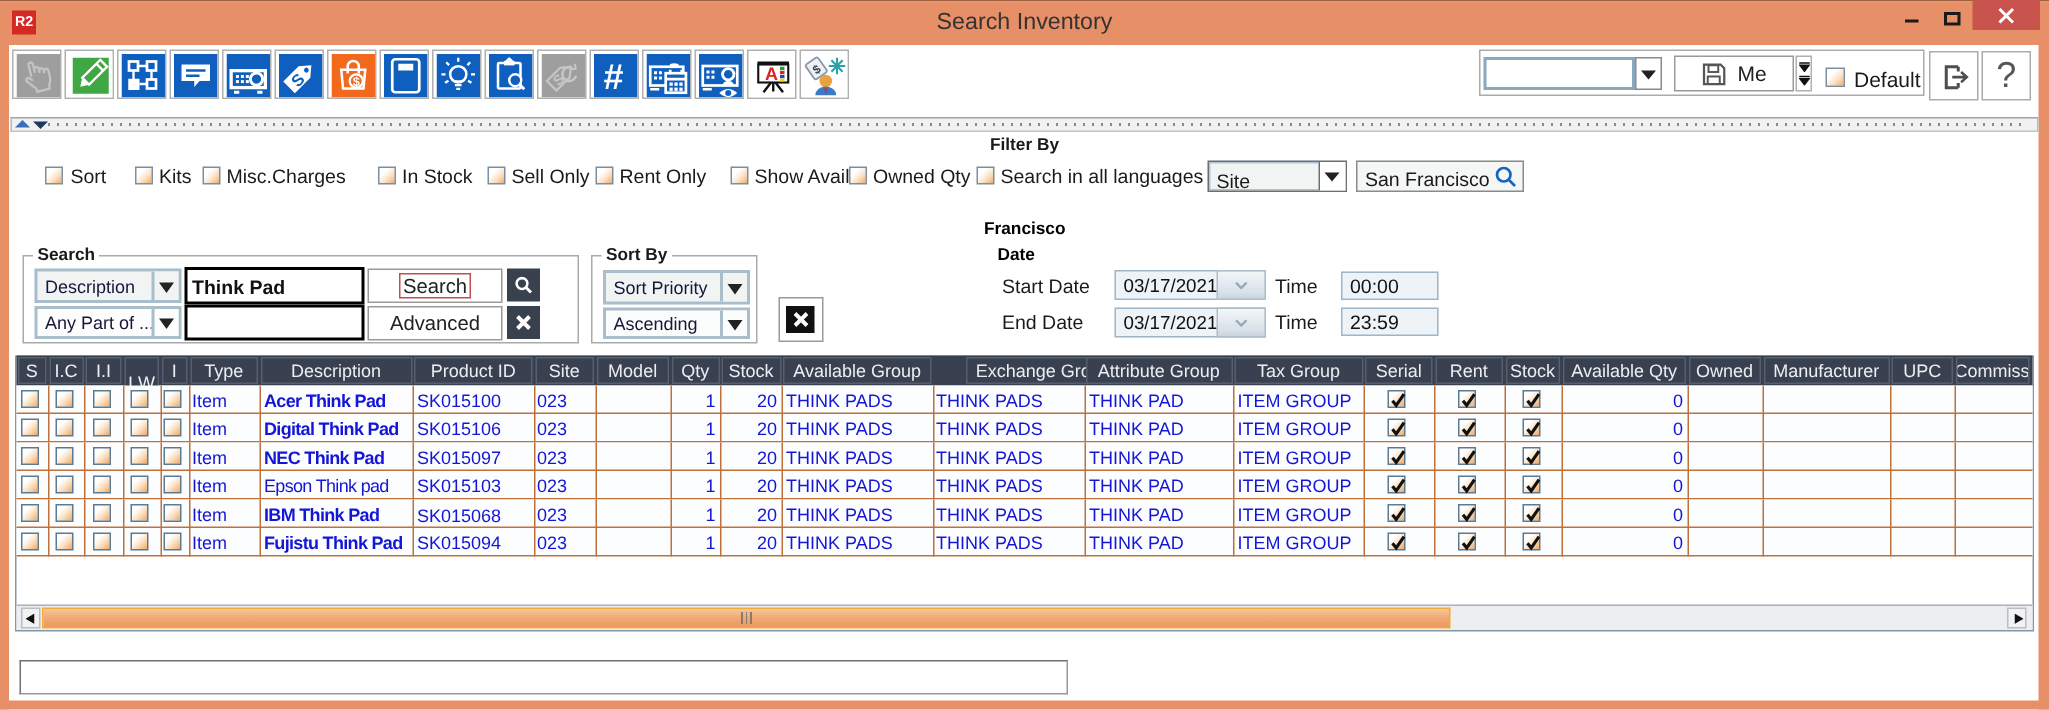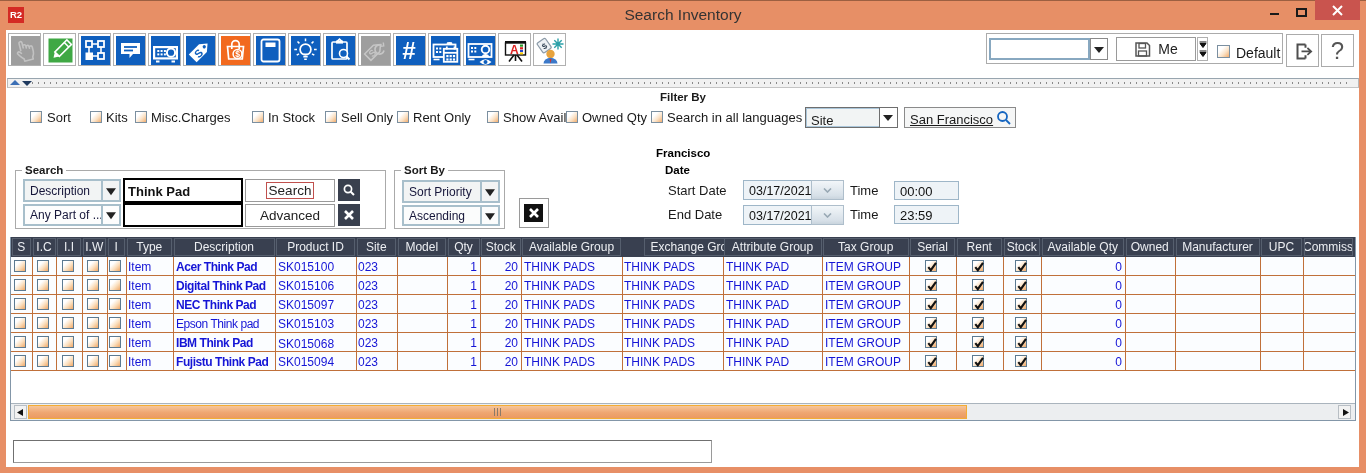--- a/index.html
+++ b/index.html
@@ -277,21 +277,21 @@
 <div class="lbl" style="left:503px;top:110px;">Show Avail</div>
 <div class="cb" style="left:566px;top:111px;"></div>
 <div class="lbl" style="left:582px;top:110px;">Owned Qty</div>
 <div class="cb" style="left:651px;top:111px;"></div>
 <div class="lbl" style="left:667px;top:110px;">Search in all languages</div>
 <div class="a" style="left:805px;top:107px;width:93px;height:21px;border:1px solid #6e6e6e;background:#f2f4f4;box-shadow:inset 0 0 0 1px #aac6da;"></div>
 <div class="lbl" style="left:811px;top:113px;">Site</div>
 <div class="a" style="left:879px;top:108px;width:18px;height:19px;background:#fff;border-left:1px solid #6e6e6e;"></div>
 <div class="a" style="left:883px;top:115px;width:0;height:0;border-left:5px solid transparent;border-right:5px solid transparent;border-top:6px solid #222;"></div>
 <div class="a" style="left:904px;top:107px;width:112px;height:21px;border:1px solid #8a8a8a;background:#f5f6f6;"></div>
-<div class="lbl" style="left:910px;top:112px;text-decoration:underline;">San Francisco</div>
+<div class="lbl" style="left:910px;top:112px;">San Francisco</div>
 <svg class="a" style="left:996px;top:110px;" width="16" height="16" viewBox="0 0 16 16">
     <circle cx="6.5" cy="6.5" r="4.5" fill="none" stroke="#1565c0" stroke-width="1.8"></circle>
     <line x1="10" y1="10" x2="14" y2="14" stroke="#1565c0" stroke-width="1.8"></line>
   </svg>
 <div class="gbox" style="left:15px;top:170px;width:371px;height:59px;"></div>
 <div class="glab" style="left:22px;top:164px;">Search</div>
 <div class="combo" style="left:23px;top:179px;width:98px;height:23px;background:#f2f4f4;">
     <span class="tx">Description</span>
     <div class="ar" style="width:18px;background:#f2f4f4;">
       <div class="tri"></div>
@@ -365,21 +365,21 @@
     <path d="M1 0.5 L4.5 4 L8 0.5" fill="none" stroke="#98a8b4" stroke-width="1.6"></path>
   </svg>
 <div class="fld" style="left:894px;top:205px;width:65px;height:19px;padding-left:40px;">
     <span class="tx">23:59</span>
   </div>
 <div class="a" style="left:10px;top:237px;width:1346px;height:184px;border:1px solid #8396a8;background:#fff;"></div>
 <div class="a" style="left:11px;top:237px;width:1344px;height:20px;background:#394050;"></div>
 <div class="hcell" style="left:11.5px;top:238px;width:19.5px;height:18px;">S</div>
 <div class="hcell" style="left:32.5px;top:238px;width:23.0px;height:18px;">I.C</div>
 <div class="hcell" style="left:57.0px;top:238px;width:24.0px;height:18px;">I.I</div>
-<div class="hcell" style="left:82.5px;top:238px;width:23.5px;height:18px;text-align:right;">I.W</div>
+<div class="hcell" style="left:82.5px;top:238px;width:23.5px;height:34px;text-align:right;">I.W</div>
 <div class="hcell" style="left:107.5px;top:238px;width:17.5px;height:18px;">I</div>
 <div class="hcell" style="left:126.5px;top:238px;width:45.5px;height:18px;">Type</div>
 <div class="hcell" style="left:173.5px;top:238px;width:101.0px;height:18px;">Description</div>
 <div class="hcell" style="left:276.0px;top:238px;width:79.0px;height:18px;">Product ID</div>
 <div class="hcell" style="left:356.5px;top:238px;width:39.5px;height:18px;">Site</div>
 <div class="hcell" style="left:397.5px;top:238px;width:48.5px;height:18px;">Model</div>
 <div class="hcell" style="left:447.5px;top:238px;width:32.0px;height:18px;">Qty</div>
 <div class="hcell" style="left:481.0px;top:238px;width:39.5px;height:18px;">Stock</div>
 <div class="hcell" style="left:522.0px;top:238px;width:99.0px;height:18px;">Available Group</div>
 <div class="hcell" style="left:644px;top:238px;width:103px;height:18px;">Exchange Group</div>

